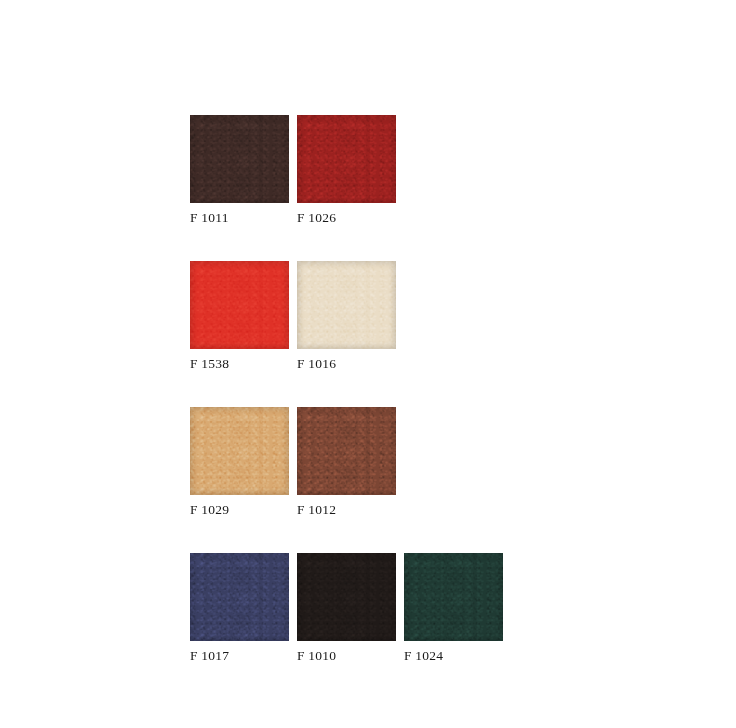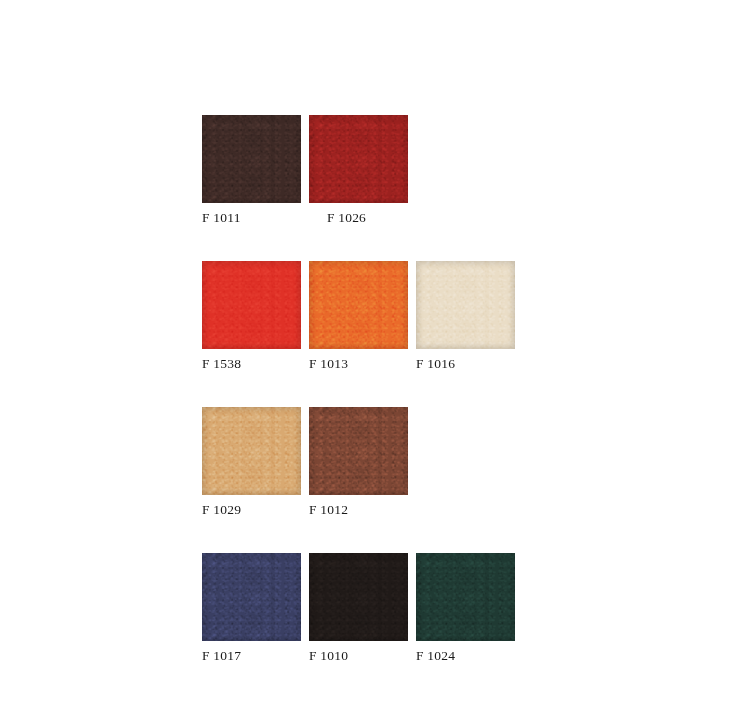--- a/index.html
+++ b/index.html
@@ -11,21 +11,21 @@
     width: 736px;
     height: 728px;
     background: #ffffff;
     font-family: "Liberation Serif", "DejaVu Serif", serif;
     overflow: hidden;
     position: relative;
   }
 
   #swatch-sheet {
     position: absolute;
-    left: 202px;
+    left: 190px;
     top: 115px;
     width: 312px;
   }
 
   .swatch-row {
     display: flex;
     flex-direction: row;
     margin-bottom: 36px;
   }
   .swatch-row:last-child { margin-bottom: 0; }
@@ -124,48 +124,40 @@
     <div class="swatch-cell" style="width: 99px;">
       <div class="swatch-chip" style="background-color: rgb(62, 42, 38); width: 99px; height: 88px;">
         <div class="mottle"></div>
         <div class="grain"></div>
         <div class="vignette"></div>
       </div>
       <div class="swatch-label" style="color: rgb(26, 26, 26);">F 1011</div>
     </div>
 
 
-    <div class="swatch-cell" style="width: 75px; text-align: center;">
+    <div class="swatch-cell" style="width: 75px;">
       <div class="swatch-chip" style="background-color: rgb(156, 33, 31); width: 99px; height: 88px;">
         <div class="mottle"></div>
         <div class="grain"></div>
         <div class="vignette"></div>
       </div>
       <div class="swatch-label" style="color: rgb(26, 26, 26);">F 1026</div>
     </div>
   </div>
 
   <div class="swatch-row">
     <div class="swatch-cell" style="width: 99px;">
       <div class="swatch-chip" style="background-color: rgb(224, 49, 39); width: 99px; height: 88px;">
         <div class="mottle"></div>
         <div class="grain"></div>
         <div class="vignette"></div>
       </div>
       <div class="swatch-label" style="color: rgb(26, 26, 26);">F 1538</div>
     </div>
 
-    <div class="swatch-cell" style="width: 99px;">
-      <div class="swatch-chip" style="background-color: rgb(234, 106, 42); width: 99px; height: 88px;">
-        <div class="mottle"></div>
-        <div class="grain"></div>
-        <div class="vignette"></div>
-      </div>
-      <div class="swatch-label" style="color: rgb(26, 26, 26);">F 1013</div>
-    </div>
 
     <div class="swatch-cell" style="width: 99px;">
       <div class="swatch-chip" style="background-color: rgb(234, 221, 198); width: 99px; height: 88px;">
         <div class="mottle"></div>
         <div class="grain"></div>
         <div class="vignette"></div>
       </div>
       <div class="swatch-label" style="color: rgb(26, 26, 26);">F 1016</div>
     </div>
   </div>

